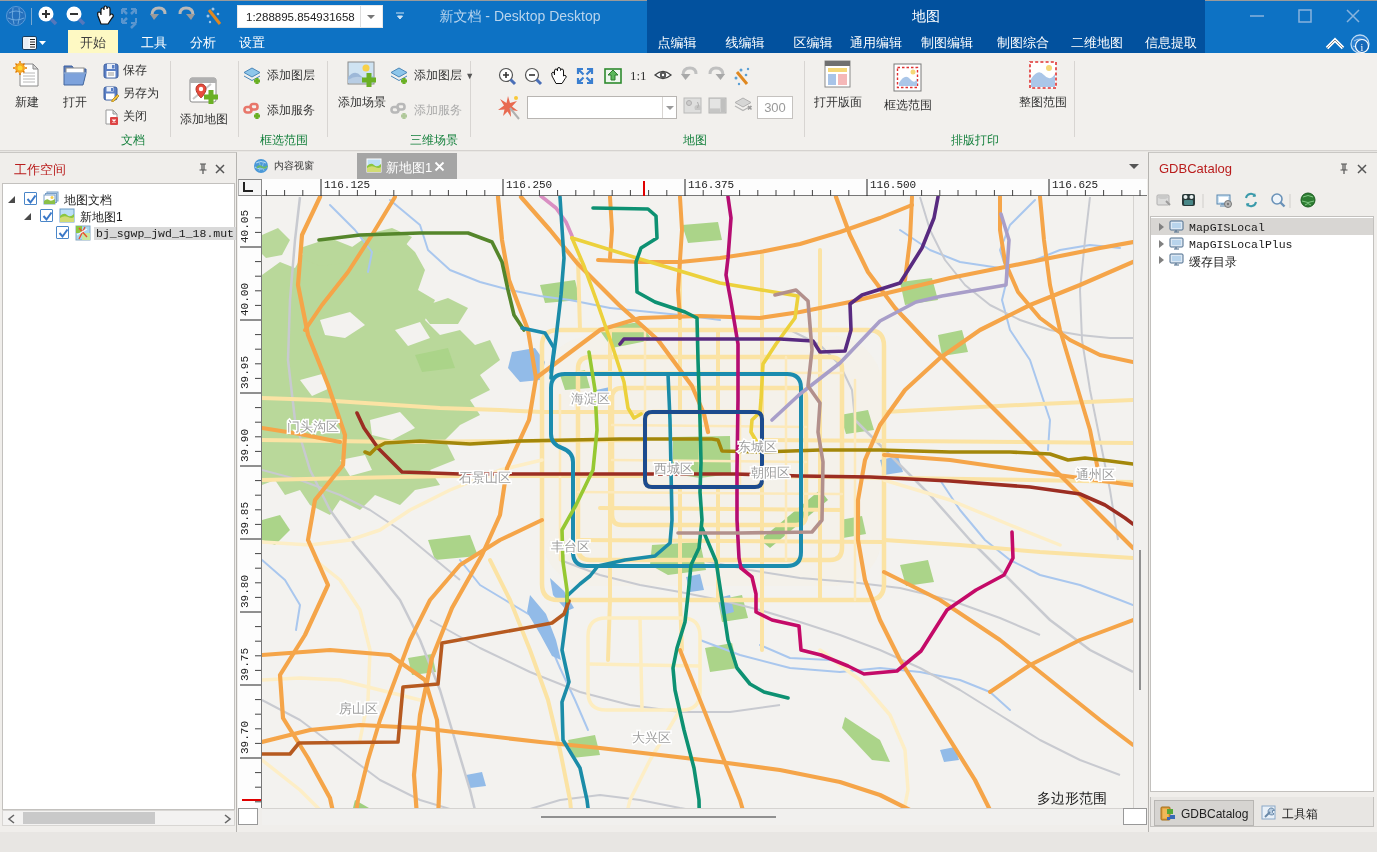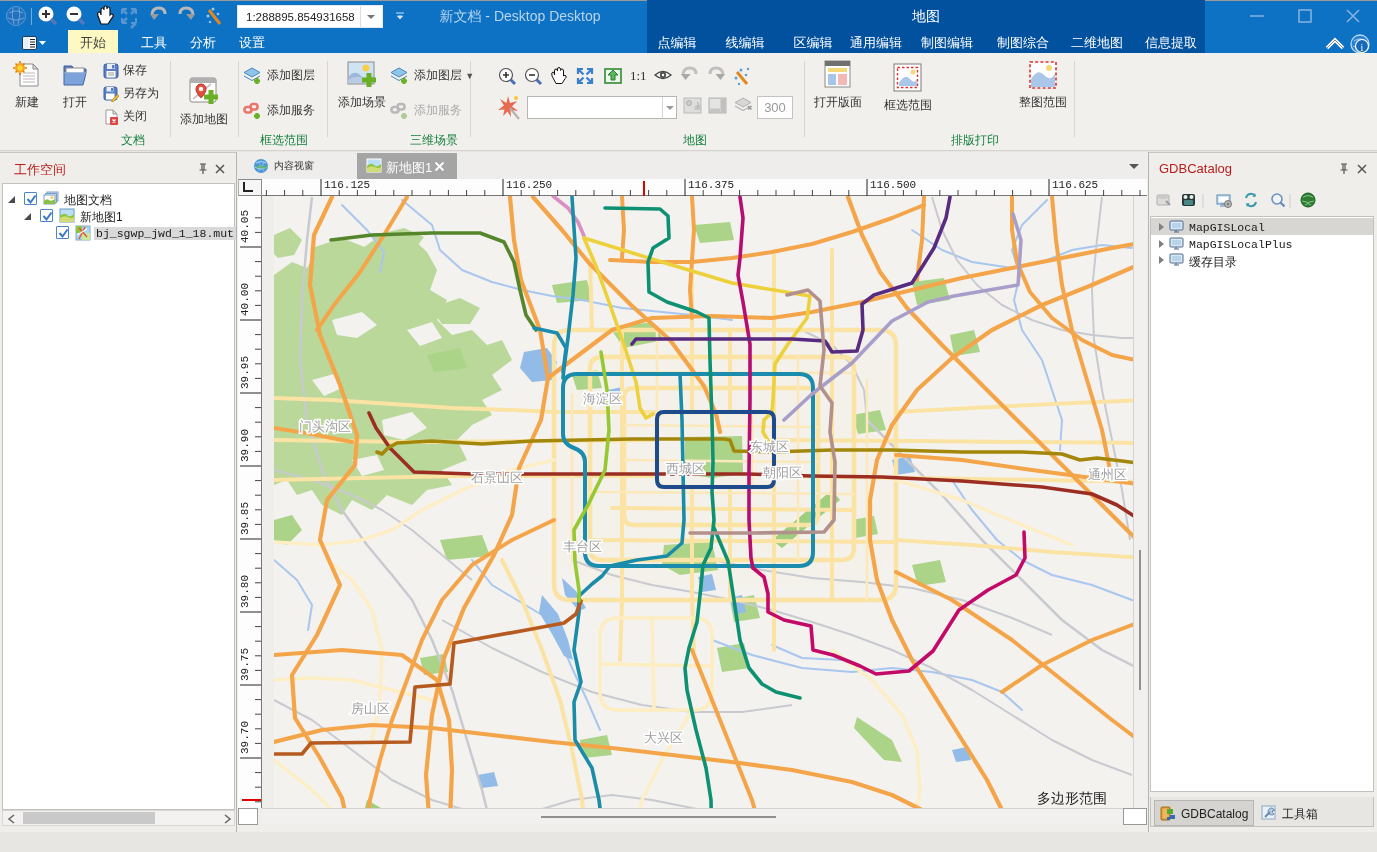--- a/index.html
+++ b/index.html
@@ -550,21 +550,21 @@
       <text x="10" y="120" font-size="11" fill="#222" font-family="Liberation Mono, monospace" text-anchor="start" transform="rotate(-90 10 120)">40.00</text>
       <text x="10" y="193" font-size="11" fill="#222" font-family="Liberation Mono, monospace" text-anchor="start" transform="rotate(-90 10 193)">39.95</text>
       <text x="10" y="266" font-size="11" fill="#222" font-family="Liberation Mono, monospace" text-anchor="start" transform="rotate(-90 10 266)">39.90</text>
       <text x="10" y="339" font-size="11" fill="#222" font-family="Liberation Mono, monospace" text-anchor="start" transform="rotate(-90 10 339)">39.85</text>
       <text x="10" y="412" font-size="11" fill="#222" font-family="Liberation Mono, monospace" text-anchor="start" transform="rotate(-90 10 412)">39.80</text>
       <text x="10" y="485" font-size="11" fill="#222" font-family="Liberation Mono, monospace" text-anchor="start" transform="rotate(-90 10 485)">39.75</text>
       <text x="10" y="558" font-size="11" fill="#222" font-family="Liberation Mono, monospace" text-anchor="start" transform="rotate(-90 10 558)">39.70</text>
       <line x1="4" y1="604" x2="23" y2="604" stroke="#e00000" stroke-width="2"></line>
   </svg>
 
-  <div class="abs" id="mapview" style="left:274px;top:196px;width:871px;height:612px;background:#fef9c3;overflow:hidden"><svg width="871" height="612" viewBox="0 0 871 612">
+  <div class="abs" id="mapview" style="left:262px;top:196px;width:871px;height:612px;background:#fef9c3;overflow:hidden"><svg width="871" height="612" viewBox="0 0 871 612">
 <rect width="871" height="612" fill="#f3f2ef"></rect>
 <g>
           <rect x="280" y="140" width="340" height="250" rx="50" fill="#f8ecd0" opacity="0.18"></rect>
           <path d="M0,79 L18,66 L33,72 L43,54 L63,46 L83,56 L100,44 L123,52 L138,42 L153,56 L163,74 L156,94 L173,104 L163,124 L178,139 L198,134 L213,149 L228,144 L238,164 L218,179 L228,194 L208,204 L218,219 L198,229 L183,244 L193,264 L168,274 L178,289 L153,294 L138,309 L113,299 L98,314 L78,304 L68,319 L48,309 L38,294 L23,299 L13,284 L0,289 Z" fill="#b9d89a"></path>
           <path d="M0,39 L16,32 L28,44 L20,59 L4,62 L0,58 Z" fill="#b9d89a"></path>
           <path d="M38,52 L68,42 L93,52 L83,67 L58,70 L43,64 Z" fill="#b9d89a"></path>
           <path d="M98,40 L130,32 L150,41 L140,54 L113,56 Z" fill="#b9d89a"></path>
           <path d="M156,112 L186,102 L206,112 L196,128 L168,128 Z" fill="#b9d89a"></path>
           <path d="M411,241 L468,240 L469,278 L438,282 L411,278 Z" fill="#abd489"></path>
           <path d="M390,349 L438,346 L444,374 L406,379 L388,369 Z" fill="#abd489"></path>

